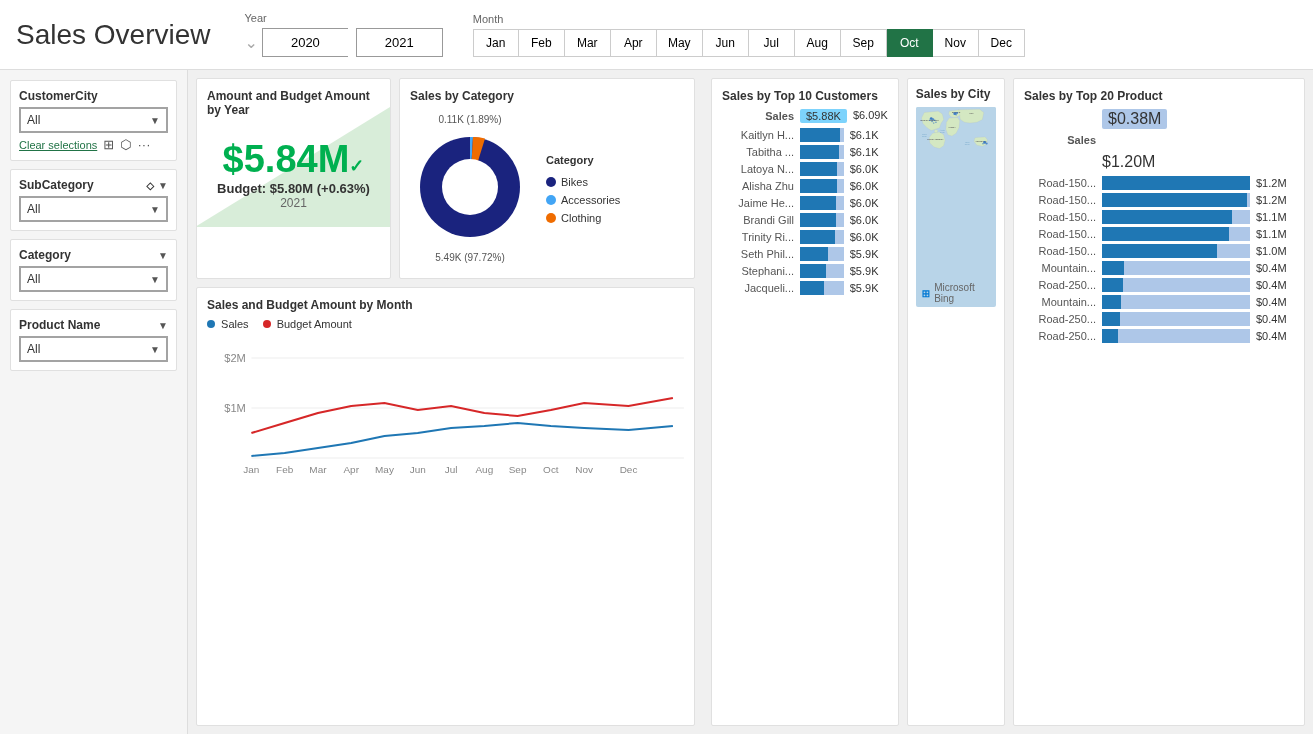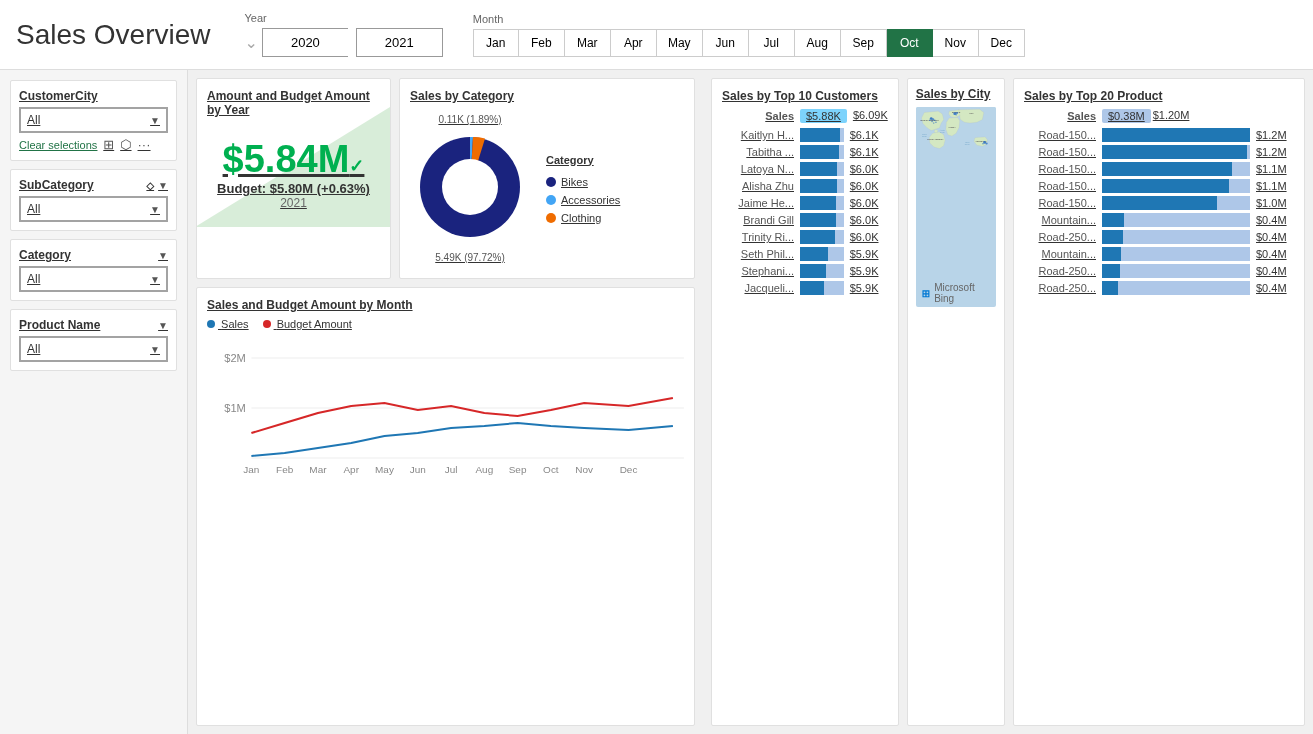--- a/index.html
+++ b/index.html
@@ -17,21 +17,21 @@
     .year-btn { border: 1px solid #999; background: #fff; padding: 6px 28px; font-size: 13px; cursor: pointer; }
     .year-btn:first-child { border-right: none; }
     
     .month-group { display: flex; flex-direction: column; gap: 4px; margin-left: 10px; }
     .month-buttons { display: flex; gap: 0; }
     .month-btn { border: 1px solid #ccc; background: #fff; padding: 6px 10px; font-size: 12px; cursor: pointer; min-width: 46px; text-align: center; }
     .month-btn + .month-btn { border-left: none; }
     .month-btn.active { background: #217346; color: #fff; border-color: #217346; }
     
     
-    .main { display: flex; flex: 1; overflow: hidden; text-decoration: underline; }
+    .main { display: flex; flex: 1; overflow: hidden; }
     
     
     .sidebar { width: 188px; background: #f5f5f5; border-right: 1px solid #ddd; padding: 10px; display: flex; flex-direction: column; gap: 8px; }
     .filter-section { background: #fff; border: 1px solid #e0e0e0; border-radius: 2px; padding: 8px; }
     .filter-title { font-size: 12px; font-weight: 600; color: #333; display: flex; align-items: center; justify-content: space-between; margin-bottom: 4px; }
     .filter-dropdown { border: 2px solid #a3a3a3; background: #fff; padding: 4px 6px; font-size: 12px; display: flex; justify-content: space-between; align-items: center; cursor: pointer; width: 100%; margin-top: 4px; }
     .filter-actions { display: flex; gap: 6px; align-items: center; margin-top: 4px; }
     .filter-action-btn { font-size: 11px; color: #217346; cursor: pointer; text-decoration: underline; }
     .icon-small { font-size: 13px; cursor: pointer; color: #555; }
     .chevron { font-size: 10px; color: #555; }
@@ -411,21 +411,21 @@
           </div>
         </div>
       </div>
     </div>
 
     <div style="width:300px; padding:8px 8px 8px 0; display:flex; flex-direction:column; gap:8px; overflow:hidden;">
       <div class="card" style="flex: 1; overflow:hidden;">
         <div class="card-title">Sales by Top 20 Product</div>
         <div class="bar-header">
           <div class="bar-name" style="font-weight:600;">Sales</div>
-          <div style="display:flex; gap:2px; font-size:11px;">
+          <div style="display:flex; gap:24px; font-size:16px;flex-direction:column;">
             <span style="background:#aec7e8; padding:1px 6px; border-radius:2px;">$0.38M</span>
             <span>$1.20M</span>
           </div>
         </div>
         <div id="product-bars">
             <div class="bar-row">
     <div class="bar-name">Road-150...</div>
     <div class="bar-track">
       <div class="bar-fill-light" style="width:100%;"></div>
       <div class="bar-fill" style="width:100%;"></div>

